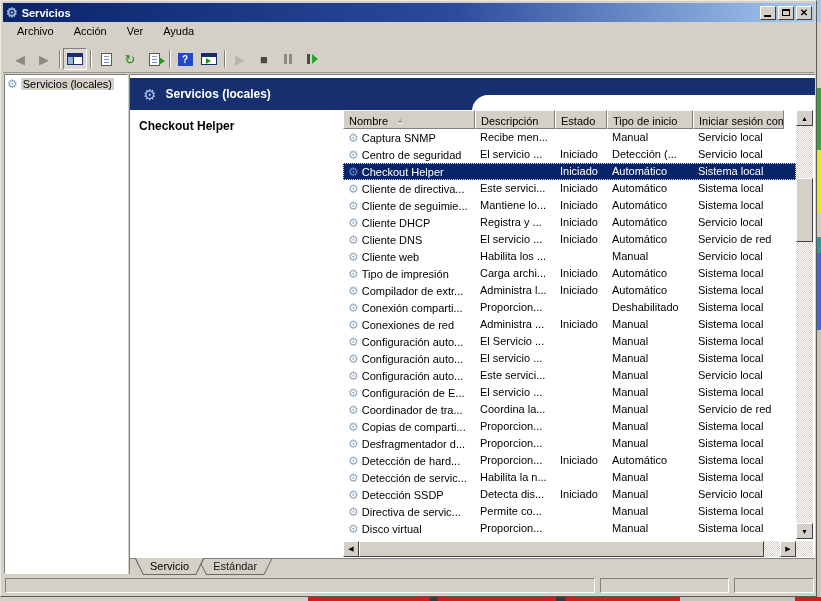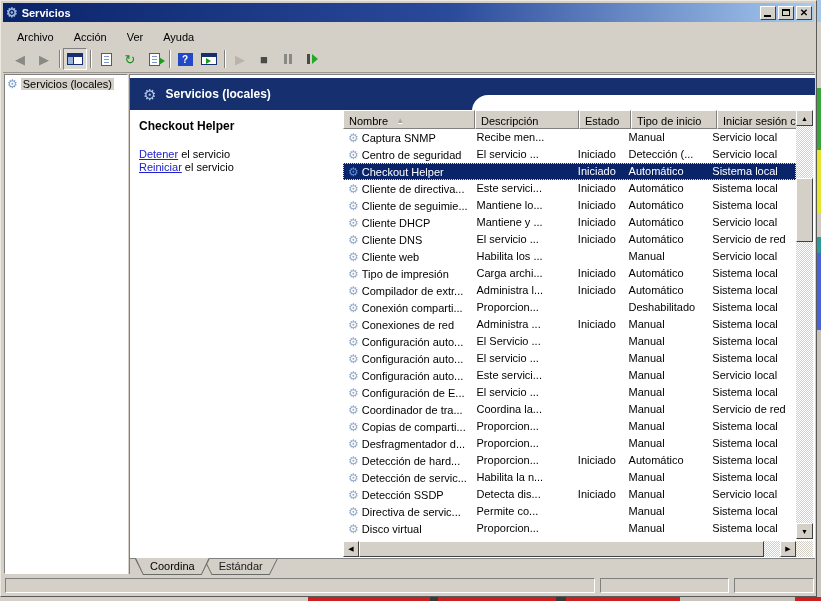--- a/index.html
+++ b/index.html
@@ -14,21 +14,21 @@
     background:linear-gradient(90deg,#0a246a 0%,#2a4a9a 55%,#a6caf0 100%);
     display:flex;align-items:center;gap:4px;padding-left:3px;color:#fff;font-weight:bold}
   #titlebar .app-gear{font-size:13px;color:#9db8dc;line-height:1}
   .winbtns{margin-left:auto;display:flex;gap:2px;padding-right:2px}
   .winbtn{width:16px;height:14px;background:#d4d0c8;border:1px solid;border-color:#fff #404040 #404040 #fff;
     position:relative;display:flex;align-items:center;justify-content:center}
   .glyph-min{position:absolute;left:3px;bottom:2px;width:7px;height:2px;background:#000}
   .glyph-max{width:8px;height:7px;border:1px solid #000;border-top-width:2px}
   .glyph-close{font-size:10px;font-weight:bold;color:#000;line-height:1}
 
-  #menubar{position:absolute;left:2px;top:21px;width:811px;height:24px;display:flex;align-items:flex-end;padding-left:4px}
+  #menubar{position:absolute;left:2px;top:21px;width:811px;height:24px;display:flex;align-items:flex-start;padding-left:4px}
   .menu-item{padding:3px 10px}
 
   #toolbar{position:absolute;left:2px;top:45px;width:811px;height:27px;display:flex;align-items:center;
     padding-left:5px;border-bottom:1px solid #9a968e}
   .tbtn{width:24px;height:22px;display:flex;align-items:center;justify-content:center;position:relative;flex:0 0 auto}
   .tbtn.pressed{border:1px solid;border-color:#808080 #fff #fff #808080;background:#dcd8d0}
   .tsep{width:1px;height:18px;background:#808080;box-shadow:1px 0 0 #fff;margin:0 3px;flex:0 0 auto}
   .tglyph{font-size:13px;line-height:1}
   .shape-window-tree{width:16px;height:12px;border:1px solid #16306f;background:#fff;position:relative}
   .shape-window-tree::before{content:"";position:absolute;left:0;top:0;right:0;height:3px;background:#16306f}
@@ -67,21 +67,21 @@
 
   #info-title{position:absolute;left:9px;top:44px;font-size:12px;font-weight:bold}
   #actions{position:absolute;left:9px;top:73px;line-height:13px}
   .action .link{color:#2020cc;text-decoration:underline}
 
   
   #headers{position:absolute;left:213px;top:35px;height:19px;display:flex}
   .hcell{height:19px;background:#d4d0c8;border:1px solid;border-color:#fff #808080 #808080 #fff;
     padding:2px 0 0 5px;white-space:nowrap;overflow:hidden;display:flex;align-items:center;gap:8px}
   .hcell .sort{font-size:8px;color:#aaa69e;text-shadow:0 1px 0 #fff}
-  .c0{width:132px}.c1{width:104px}.c2{width:52px}.c3{width:86px}.c4{width:91px}
+  .c0{width:132px}.c1{width:80px}.c2{width:52px}.c3{width:86px}.c4{width:91px}
   #rows{position:absolute;left:213px;top:54px;width:453px;height:409px;background:#fff;overflow:hidden}
   .lrow{height:17px;display:flex;align-items:center}
   .lrow .cell{height:17px;padding:2px 0 0 5px;white-space:nowrap;overflow:hidden}
   .namecell{display:flex;align-items:center;gap:3px;padding-top:1px !important}
   .lrow .gear{color:#93aac9;font-size:12px;line-height:1}
   .lrow.selected{background:#0a246a;color:#fff;outline:1px dotted rgba(255,255,255,.85);outline-offset:-1px}
   .lrow.selected .gear{color:#5e8cd8}
 
   
   .dither{background-color:#fff;background-image:
@@ -208,24 +208,20 @@
     </div>
 
     <div id="right-panel">
       <div id="band">
         <span class="gear">⚙</span>
         <span>Servicios (locales)</span>
       </div>
       <div id="list-round"></div>
 
       <div id="info-title">Checkout Helper</div>
-      <div id="actions">
-          <div class="action"><span class="link">Detener</span><span> el servicio</span></div>
-          <div class="action"><span class="link">Reiniciar</span><span> el servicio</span></div>
-        </div>
 
       <div id="headers">
           <div class="hcell c0">
             <span>Nombre</span>
             <span class="sort">▲</span>
           </div>
           <div class="hcell c1">
             <span>Descripción</span>
           </div>
           <div class="hcell c2">
@@ -287,21 +283,21 @@
             <div class="cell c1">Mantiene lo...</div>
             <div class="cell c2">Iniciado</div>
             <div class="cell c3">Automático</div>
             <div class="cell c4">Sistema local</div>
           </div>
           <div class="lrow">
             <div class="cell namecell c0">
               <span class="gear">⚙</span>
               <span>Cliente DHCP</span>
             </div>
-            <div class="cell c1">Mantiene y ...</div>
+            <div class="cell c1">Registra y ...</div>
             <div class="cell c2">Iniciado</div>
             <div class="cell c3">Automático</div>
             <div class="cell c4">Servicio local</div>
           </div>
           <div class="lrow">
             <div class="cell namecell c0">
               <span class="gear">⚙</span>
               <span>Cliente DNS</span>
             </div>
             <div class="cell c1">El servicio ...</div>
@@ -492,21 +488,21 @@
         <div class="track dither"></div>
         <div class="thumb"></div>
         <div class="sbtn right">▶</div>
       </div>
       <div id="scorner" class="dither"></div>
 
       <div id="tabstrip">
           <div class="tab active">
             <div class="shape"></div>
             <div class="face"></div>
-            <span class="tlabel">Coordina</span>
+            <span class="tlabel">Servicio</span>
           </div>
           <div class="tab">
             <div class="shape"></div>
             <div class="face"></div>
             <span class="tlabel">Estándar</span>
           </div>
         </div>
     </div>
 
     <div id="statusbar">

